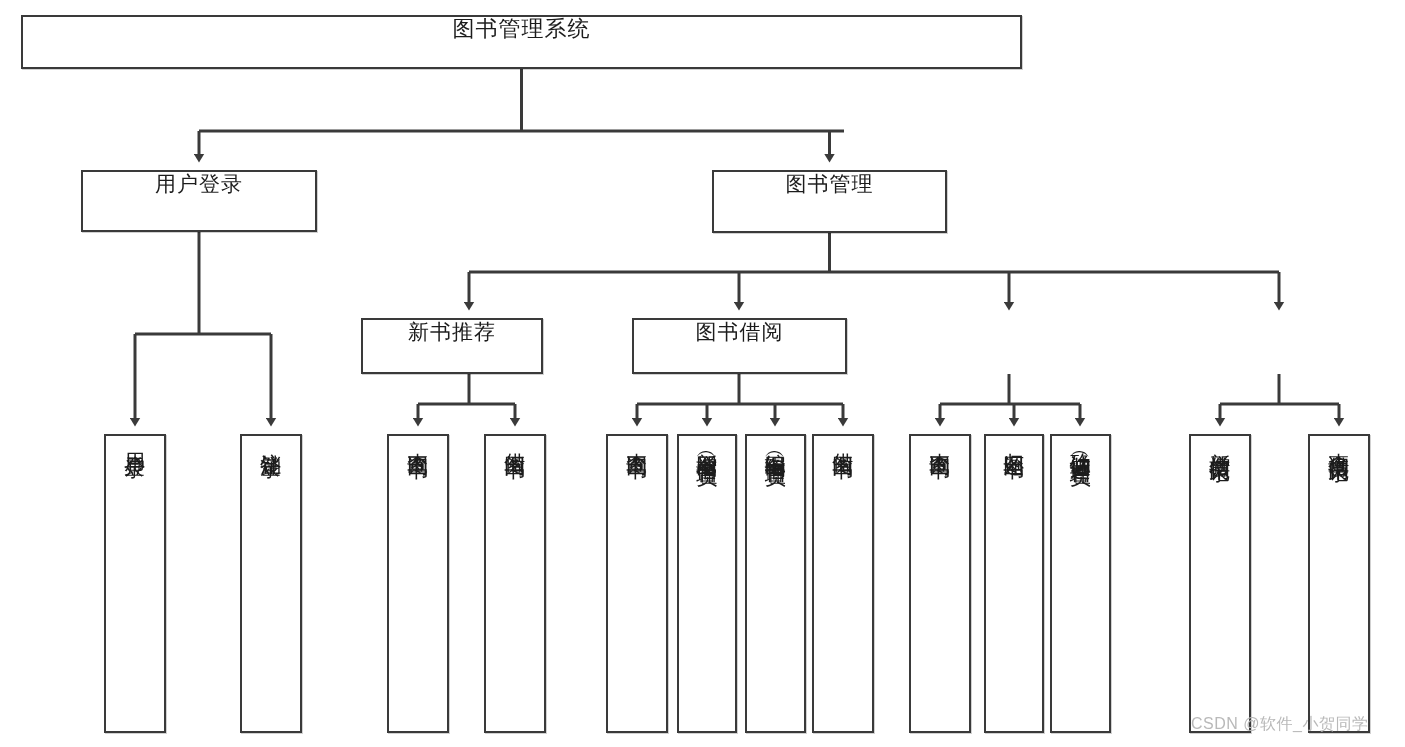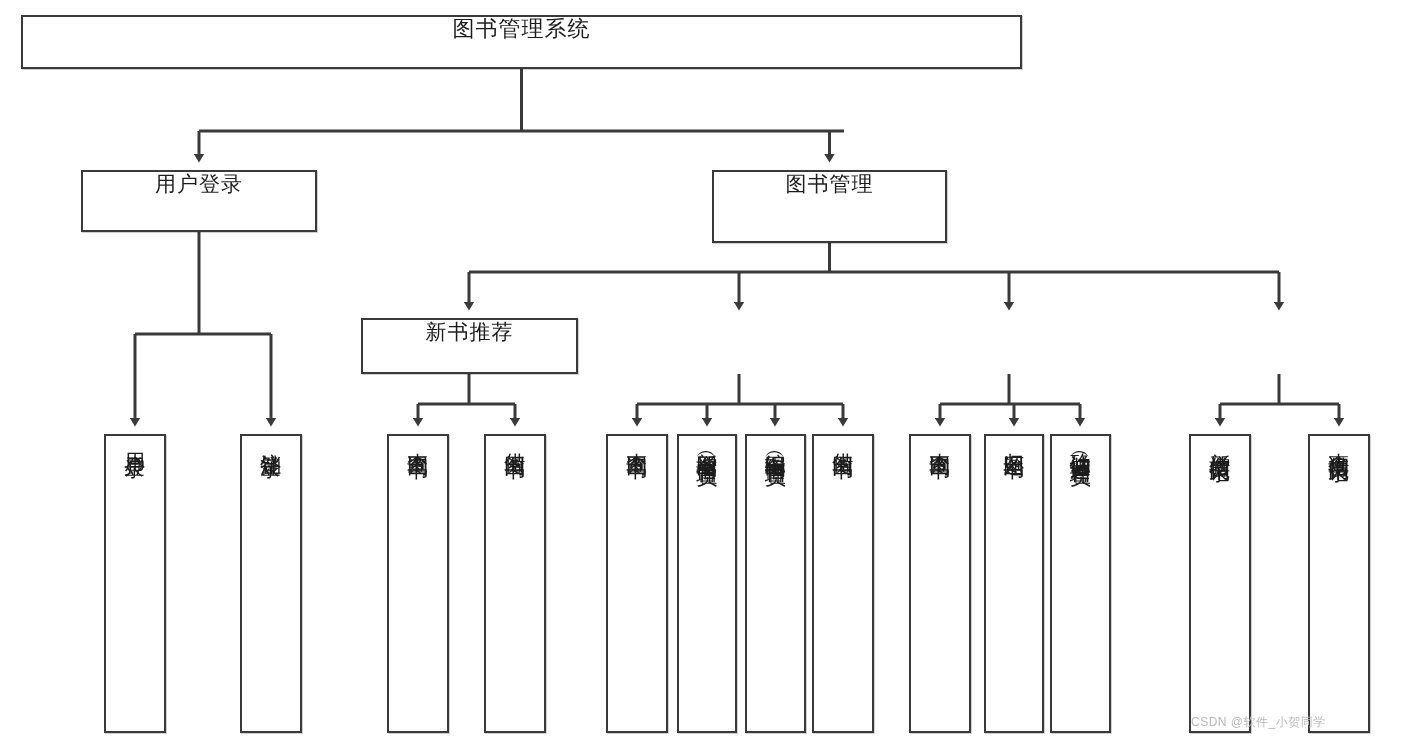--- a/index.html
+++ b/index.html
@@ -50,21 +50,21 @@
     letter-spacing: 2px;
     writing-mode: vertical-rl;
     text-orientation: upright;
     white-space: nowrap;
     text-align: center;
   }
   .root-label { font-size: 22px; }
   .watermark {
     position: absolute;
     color: #b9b9b9;
-    font-size: 12px;
+    font-size: 16px;
     letter-spacing: 0.5px;
     white-space: nowrap;
     user-select: none;
   }
 </style>
 </head>
 <body>
 
 <div id="diagram-root">
 
@@ -118,26 +118,29 @@
     </g>
   </svg>
 
   <div class="node-box" style="left:21px; top:15px; width:1001px; height:54px;">
     <span class="node-label-h root-label">图书管理系统</span>
   </div>
 
   <div class="node-box" style="left:81px; top:170px; width:236px; height:62px;">
     <span class="node-label-h">用户登录</span>
   </div>
-  <div class="node-box" style="left:712px; top:170px; width:235px; height:73px;">
+  <div class="node-box" style="left:712px; top:170px; width:235px; height:63px;">
     <span class="node-label-h">图书管理</span>
   </div>
 
-  <div class="node-box" style="left:361px; top:318px; width:217px; height:56px;">
+  <div class="node-box" style="left:361px; top:318px; width:182px; height:56px;">
     <span class="node-label-h">新书推荐</span>
+  </div>
+  <div class="node-box" style="left:632px; top:318px; width:215px; height:56px;">
+    <span class="node-label-h">图书借阅</span>
   </div>
 
   <div class="node-box" style="left:104px; top:434px; width:62px; height:299px;">
     <span class="node-label-v">用户登录</span>
   </div>
   <div class="node-box" style="left:240px; top:434px; width:62px; height:299px;">
     <span class="node-label-v">注销登录</span>
   </div>
 
   <div class="node-box" style="left:387px; top:434px; width:62px; height:299px;">

